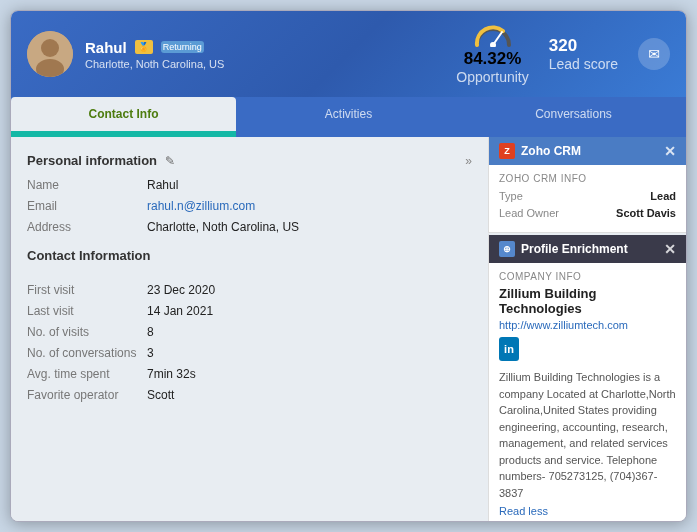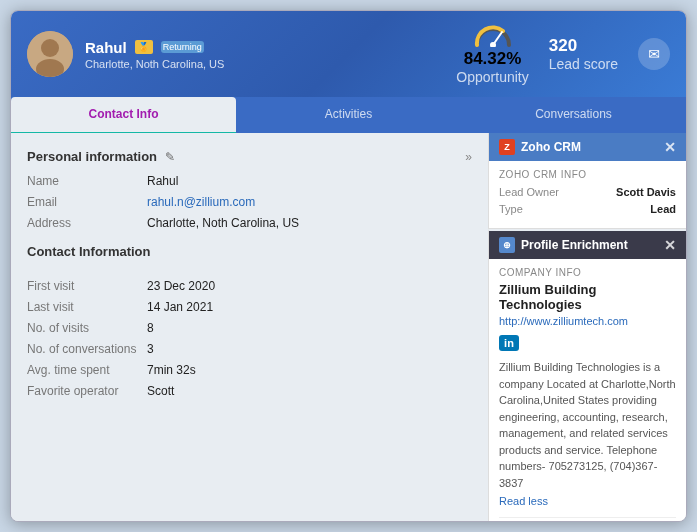--- a/index.html
+++ b/index.html
@@ -127,23 +127,23 @@
       flex: 1;
       text-align: center;
       padding: 10px;
       font-size: 12px;
       color: rgba(255,255,255,0.75);
       cursor: pointer;
       border-bottom: 2px solid transparent;
     }
     .tab.active {
       background: #e8edf2;
-      color: #a21caf;
+      color: #4d7c0f;
       font-weight: 600;
-      border-bottom: 1px solid #14b8a6;
+      border-bottom: 6px solid #14b8a6;
       border-radius: 4px 4px 0 0;
     }
     
     .content {
       display: flex;
       flex: 1;
       overflow: hidden;
       position: relative;
     }
     .left-panel {
@@ -319,21 +319,21 @@
       margin-bottom: 3px;
     }
     .company-url {
       color: #2a6abb;
       font-size: 11px;
       margin-bottom: 6px;
       cursor: pointer;
     }
     .linkedin-badge {
       width: 20px;
-      height: 16px;
+      height: 24px;
       background: #0077b5;
       border-radius: 3px;
       display: inline-flex;
       align-items: center;
       justify-content: center;
       color: white;
       font-size: 11px;
       font-weight: 700;
       margin-bottom: 8px;
     }
@@ -459,26 +459,26 @@
 
       <div class="crm-panel">
         <div class="crm-header">
           <div class="crm-header-icon">Z</div>
           <span>Zoho CRM</span>
           <span class="crm-close">✕</span>
         </div>
         <div class="crm-content">
           <div class="crm-sub-label">ZOHO CRM INFO</div>
           <div class="crm-row">
+            <span class="crm-key">Type</span>
+            <span class="crm-val">Lead</span>
+          </div>
+          <div class="crm-row">
             <span class="crm-key">Lead Owner</span>
             <span class="crm-val">Scott Davis</span>
-          </div>
-          <div class="crm-row">
-            <span class="crm-key">Type</span>
-            <span class="crm-val">Lead</span>
           </div>
         </div>
       </div>
 
       <div class="enrichment-panel">
         <div class="enrichment-header">
           <div class="enrichment-icon">⊕</div>
           <span>Profile Enrichment</span>
           <span class="enrichment-close">✕</span>
         </div>

